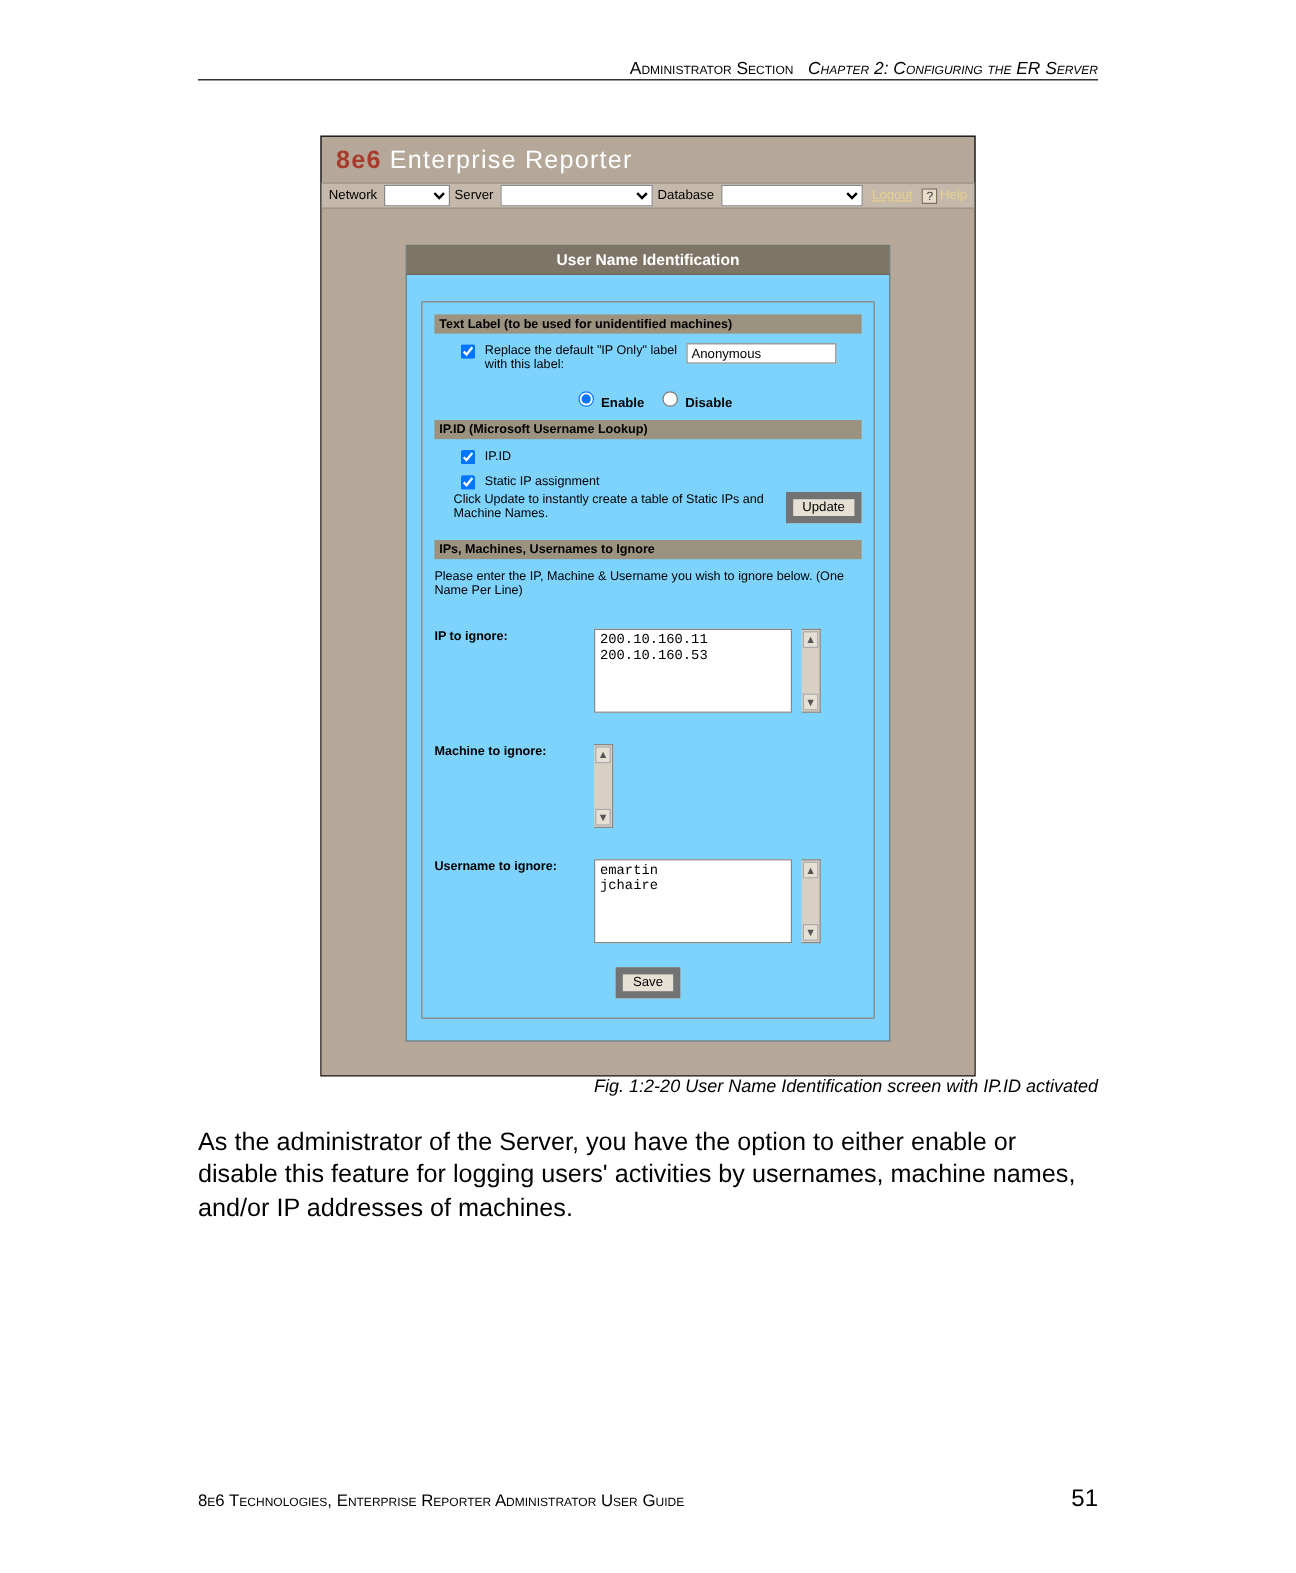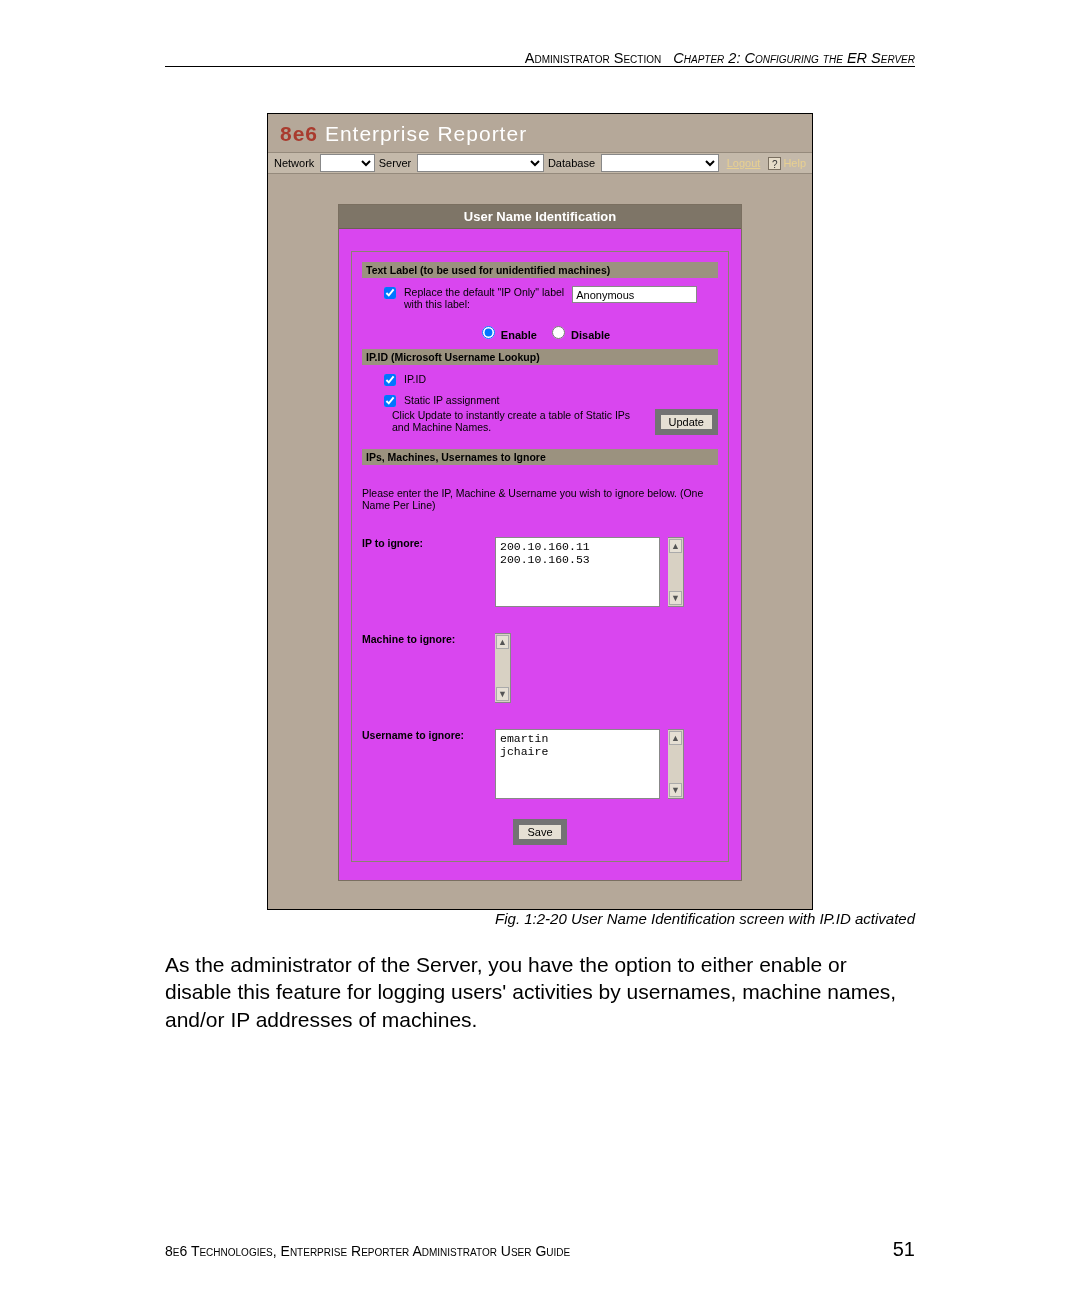--- a/index.html
+++ b/index.html
@@ -84,21 +84,21 @@
       color: #333;
       font-size: 10px;
     }
     .help-text { color: #e8d090; }
     .app-body {
       padding: 30px 70px 28px 70px;
       background: #b5a899;
     }
     .panel {
       border: 1px solid #7a6f60;
-      background: #d946ef;
+      background: #7dd3fc;
     }
     .panel-title {
       background: #7e7567;
       color: #fff;
       text-align: center;
       font-size: 13px;
       font-weight: bold;
       padding: 4px 0;
       border-bottom: 1px solid #6b6154;
     }
@@ -142,21 +142,21 @@
       text-align: center;
       margin: 16px 0 8px 0;
       font-size: 11px;
       font-weight: bold;
     }
     .radio-row input { margin: 0 3px 0 12px; }
     .static-ip-row {
       display: flex;
       align-items: flex-start;
       margin-top: 2px;
-      margin-left: 30px;
+      margin-left: 16px;
       gap: 10px;
     }
     .static-ip-text { font-size: 10.5px; flex: 1; }
     .btn {
       font-size: 11px;
       padding: 1px 8px;
       background: #e6e0d4;
       border: 6px solid #737373;
       cursor: pointer;
     }
@@ -196,21 +196,21 @@
       line-height: 12px;
       text-align: center;
       font-size: 9px;
       color: #555;
       background: #e6e0d4;
       border: 1px solid #aaa;
       margin: 1px;
     }
     .ignore-help {
       font-size: 10.5px;
-      margin-top: 22px;
+      margin-top: 8px;
     }
     .save-row {
       text-align: center;
       margin-top: 20px;
     }
     .caption {
       text-align: right;
       font-style: italic;
       font-size: 15px;
     }

